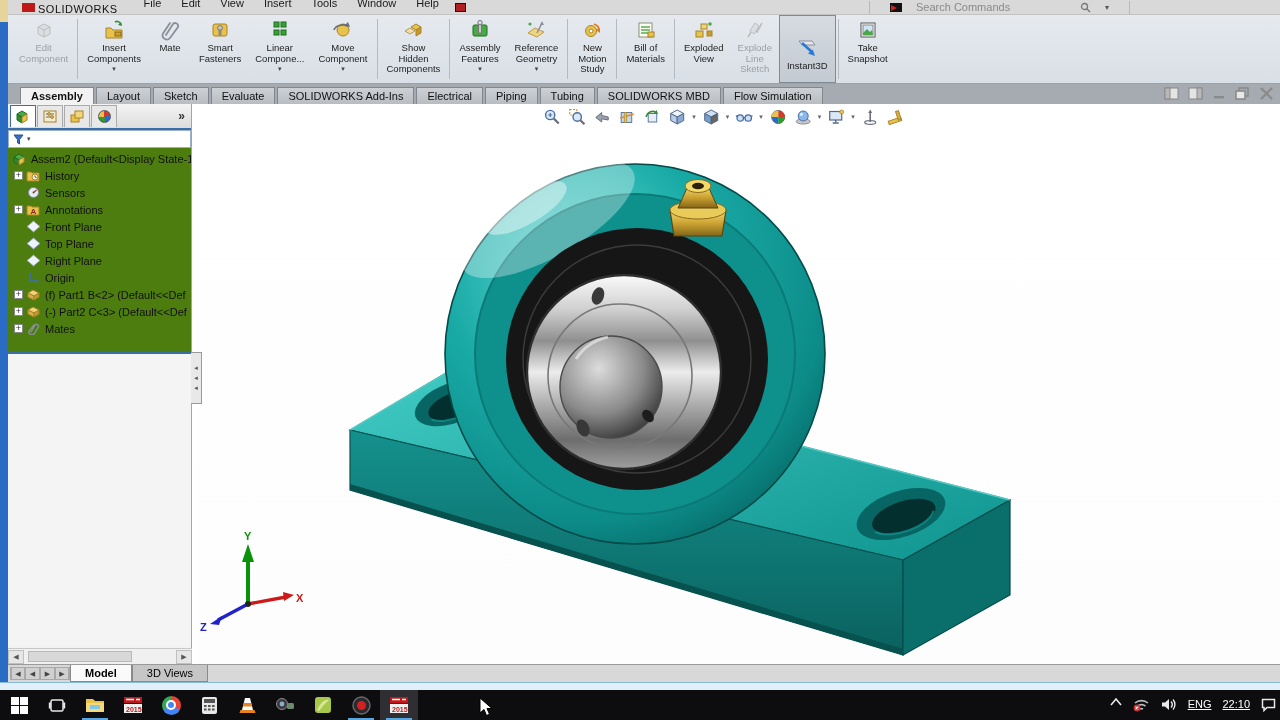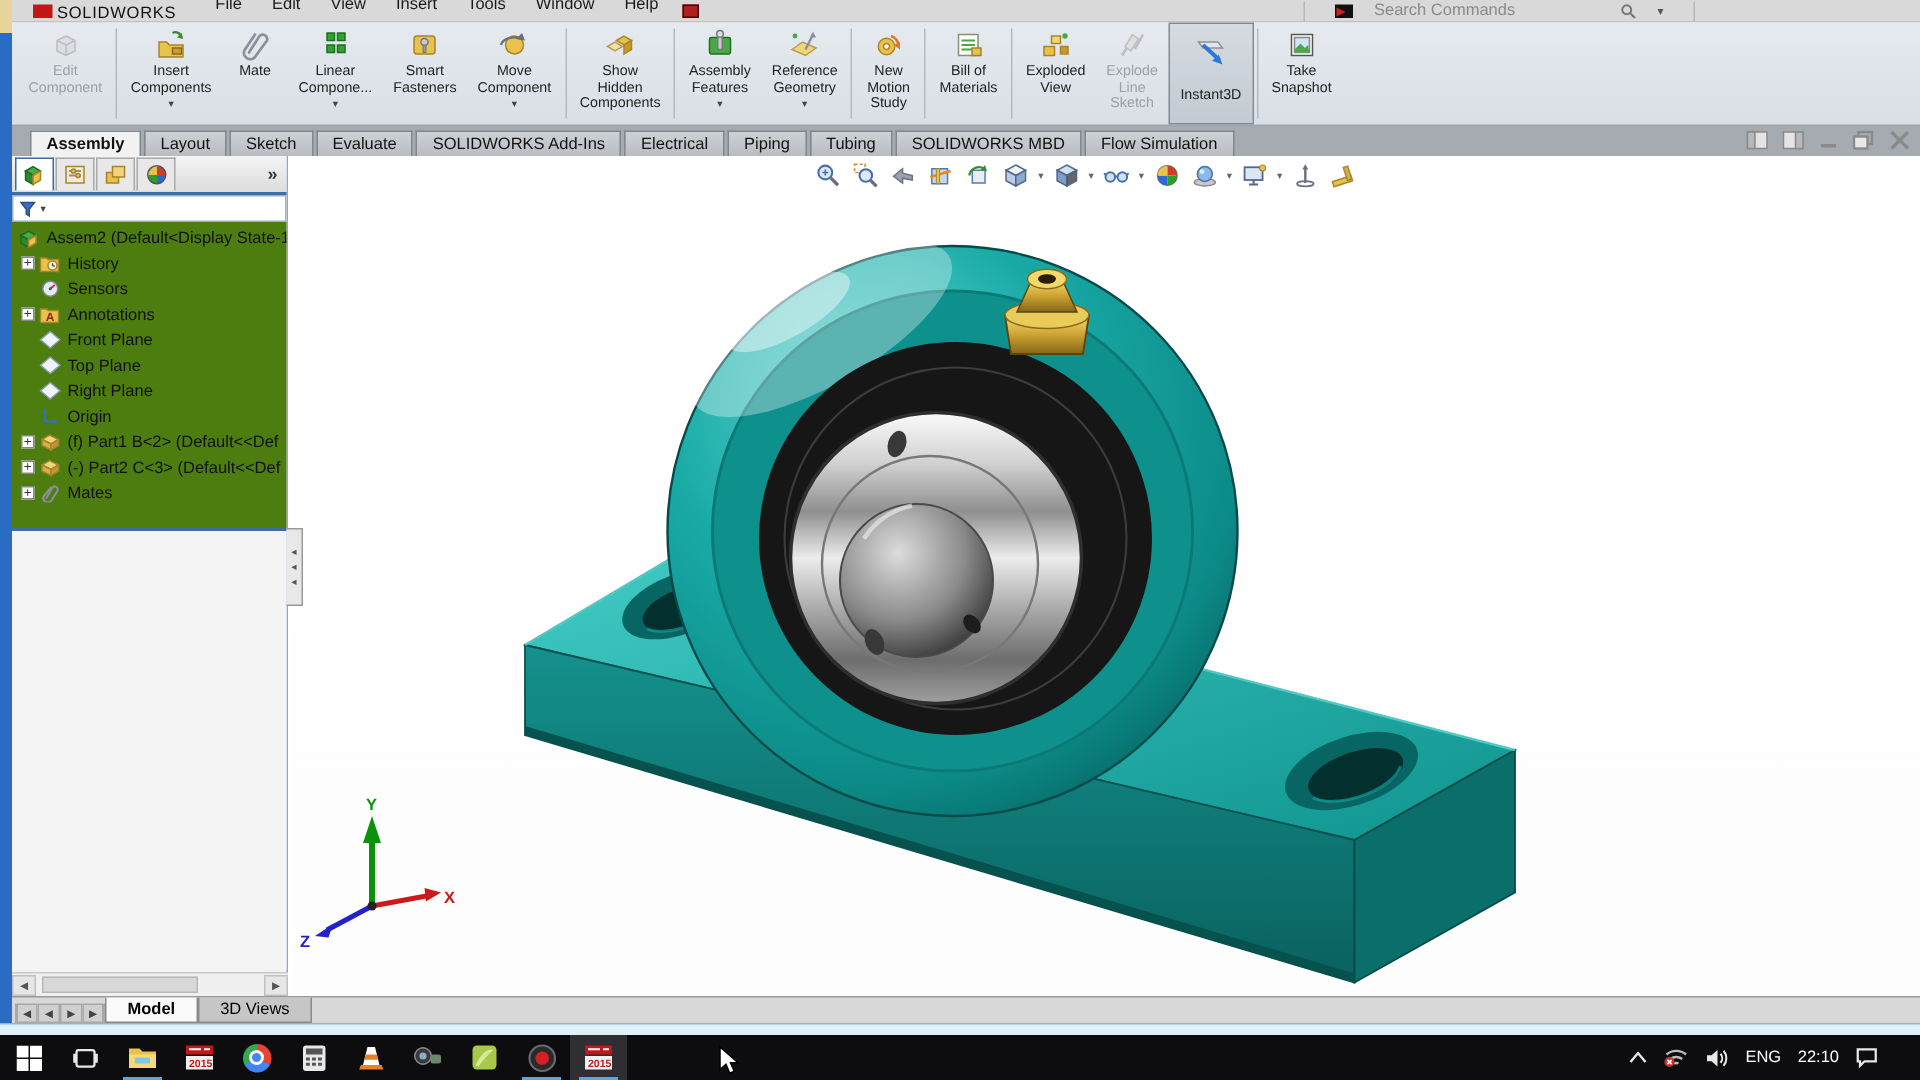--- a/index.html
+++ b/index.html
@@ -32,21 +32,21 @@
   .ribbon{position:absolute;left:8px;top:15px;width:1272px;height:69px;
           background:linear-gradient(#e6eaef,#d9dfe6);border-bottom:1px solid #9aa2ab;
           display:flex;align-items:stretch;padding-left:4px;}
   .rbtn{display:flex;flex-direction:column;align-items:center;padding:3px 7px 0 7px;
         min-width:44px;cursor:pointer;position:relative;}
   .rbtn .ric{height:24px;display:flex;align-items:center;}
   .rbtn .rlbl{font-size:9.5px;line-height:1.12;color:#222;text-align:center;white-space:pre-line;margin-top:1px;}
   .rbtn .rdd{font-size:7px;color:#444;margin-top:1px;height:8px;}
   .rbtn.disabled .rlbl{color:#9aa0a8;}
   .rbtn.disabled .ric{filter:grayscale(1) opacity(.55);}
-  .rbtn.active{background:linear-gradient(#d6dbe1,#c3cad2);border:1px solid #7f8a95;padding-top:7px;gap:11px;}
+  .rbtn.active{background:linear-gradient(#d6dbe1,#c3cad2);border:1px solid #7f8a95;padding-top:20px;}
   .rsep{width:1px;background:#b4bac2;margin:4px 2px;}
 
   
   .cmdtabs{position:absolute;left:8px;top:84px;width:1272px;height:20px;background:#a6abb1;
            display:flex;align-items:flex-end;padding-left:12px;font-size:11px;}
   .ctab{padding:2px 10px 2px 10px;background:linear-gradient(#cdd1d5,#b9bdc2);border:1px solid #82878d;
         border-bottom:none;margin-right:2px;color:#111;cursor:pointer;white-space:nowrap;}
   .ctab.active{background:#f2f2f2;font-weight:bold;}
   .winctl{position:absolute;right:6px;top:3px;display:flex;gap:9px;align-items:center;}
   .winctl svg{display:block;}
@@ -82,37 +82,37 @@
         border:1px solid #9a9a9a;border-left:none;display:flex;flex-direction:column;align-items:center;
         justify-content:center;gap:2px;font-size:7px;color:#555;cursor:pointer;z-index:5;}
   .view{position:absolute;left:188px;right:0;top:0;bottom:0;background:linear-gradient(#ffffff,#fdfdfd);}
   .hud{position:absolute;left:50%;transform:translateX(-54%);top:3px;display:flex;align-items:center;
        gap:5px;z-index:4;}
   .hud .hic{width:20px;height:20px;display:flex;align-items:center;justify-content:center;cursor:pointer;}
   .hud .hcaret{font-size:7px;color:#666;cursor:pointer;}
 
   
   .bottom-tabs{position:absolute;left:8px;top:664px;width:1272px;height:18px;background:#d8d8d8;
-       border-top:1px solid #9a9a9a;display:flex;align-items:flex-end;font-size:11px;}
+       border-top:1px solid #9a9a9a;display:flex;align-items:flex-start;font-size:11px;}
   .bnav{display:flex;margin-left:2px;margin-top:2px;}
   .bnav div{width:15px;height:13px;background:#d0d0d0;border:1px solid #a8a8a8;font-size:7px;color:#444;
        display:flex;align-items:center;justify-content:center;cursor:pointer;}
   .btab{padding:2px 14px;border:1px solid #8a8a8a;border-top:none;background:#c6c6c6;cursor:pointer;}
   .btab.active{background:#fafafa;font-weight:bold;}
   .thin-strip{position:absolute;left:0;top:682px;width:1280px;height:8px;background:#dff0f8;
        border-top:1px solid #8ab8d8;}
 
   
   .taskbar{position:absolute;left:0;top:690px;width:1280px;height:30px;background:#0d0d0f;
        display:flex;align-items:center;color:#fff;}
   .tb-btn{width:38px;height:30px;display:flex;align-items:center;justify-content:center;cursor:pointer;
        position:relative;flex:0 0 auto;}
   .tb-btn.lit{background:#2f2f33;}
   .tb-btn .under{position:absolute;left:6px;right:6px;bottom:0;height:2px;background:#58a6e0;}
-  .tray{margin-left:auto;display:flex;align-items:center;gap:11px;padding-right:28px;font-size:11px;}
+  .tray{margin-left:auto;display:flex;align-items:flex-start;gap:11px;padding-right:4px;font-size:11px;text-decoration:underline;}
   .tray .t-ic{display:flex;align-items:center;cursor:pointer;}
   .cursor{position:absolute;left:479px;top:697px;z-index:20;}
 </style>
 </head>
 <body>
 
 <div class="screen">
 
   <div class="edge-strip">
       <div class="tan"></div>
@@ -175,41 +175,41 @@
         <svg width="24" height="22" viewBox="0 0 24 22">
             <path d="M8 16 L15 5 a3 3 0 0 1 5 3 L12 19 a4.2 4.2 0 0 1 -7 -4.5 L12 4" fill="none" stroke="#8a8f9a" stroke-width="1.8" stroke-linecap="round"></path>
           </svg>
       </div>
       <div class="rlbl">Mate</div>
     </div>
 
     <div class="rbtn">
       <div class="ric">
         <svg width="24" height="22" viewBox="0 0 24 22">
+            <rect x="5" y="5" width="14" height="12" rx="2" fill="#e8c24a" stroke="#a8842a"></rect>
+            <circle cx="12" cy="9" r="2.4" fill="#c8c8cc" stroke="#777"></circle>
+            <rect x="11" y="11" width="2" height="5" fill="#999" stroke="#666" stroke-width=".5"></rect>
+          </svg>
+      </div>
+      <div class="rlbl">Smart
+Fasteners</div>
+    </div>
+
+    <div class="rbtn">
+      <div class="ric">
+        <svg width="24" height="22" viewBox="0 0 24 22">
             <rect x="6" y="3" width="5" height="5" fill="#38a038" stroke="#1a701a"></rect>
             <rect x="13" y="3" width="5" height="5" fill="#38a038" stroke="#1a701a"></rect>
             <rect x="6" y="11" width="5" height="5" fill="#38a038" stroke="#1a701a"></rect>
             <rect x="13" y="11" width="5" height="5" fill="#38a038" stroke="#1a701a"></rect>
           </svg>
       </div>
       <div class="rlbl">Linear
 Compone...</div>
       <div class="rdd">▾</div>
-    </div>
-
-    <div class="rbtn">
-      <div class="ric">
-        <svg width="24" height="22" viewBox="0 0 24 22">
-            <rect x="5" y="5" width="14" height="12" rx="2" fill="#e8c24a" stroke="#a8842a"></rect>
-            <circle cx="12" cy="9" r="2.4" fill="#c8c8cc" stroke="#777"></circle>
-            <rect x="11" y="11" width="2" height="5" fill="#999" stroke="#666" stroke-width=".5"></rect>
-          </svg>
-      </div>
-      <div class="rlbl">Smart
-Fasteners</div>
     </div>
 
     <div class="rbtn">
       <div class="ric">
         <svg width="24" height="22" viewBox="0 0 24 22">
             <circle cx="12" cy="11" r="6" fill="#e8c24a" stroke="#a8842a"></circle>
             <path d="M3 11 a9 6 0 0 1 14 -4" fill="none" stroke="#6a6f7a" stroke-width="1.6"></path>
             <path d="M17 3 L19 8 L13 7 Z" fill="#6a6f7a"></path>
           </svg>
       </div>

